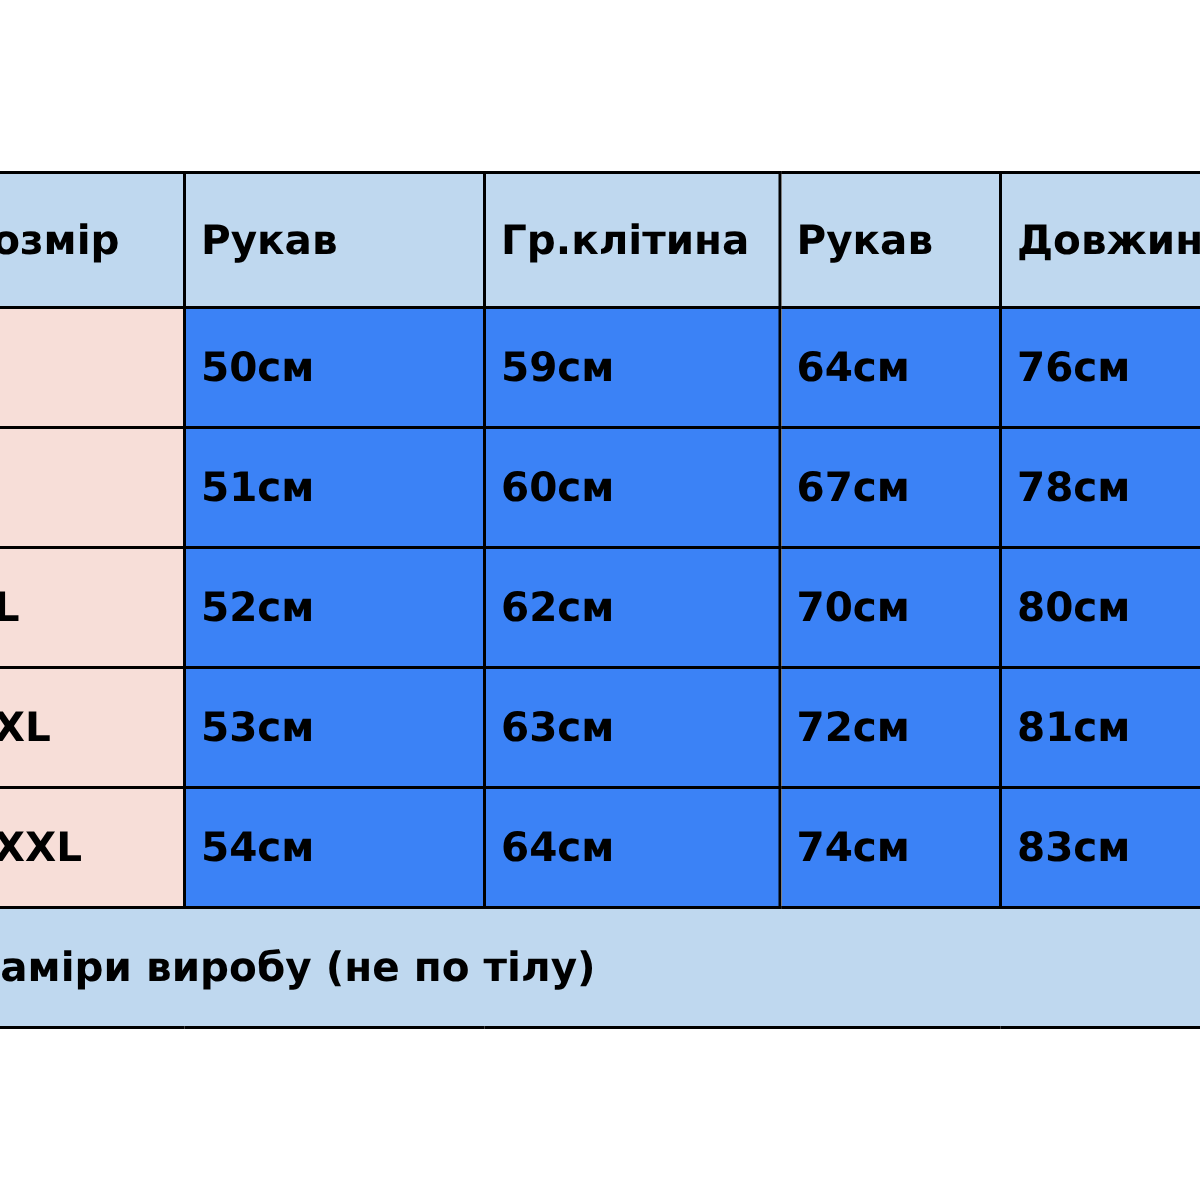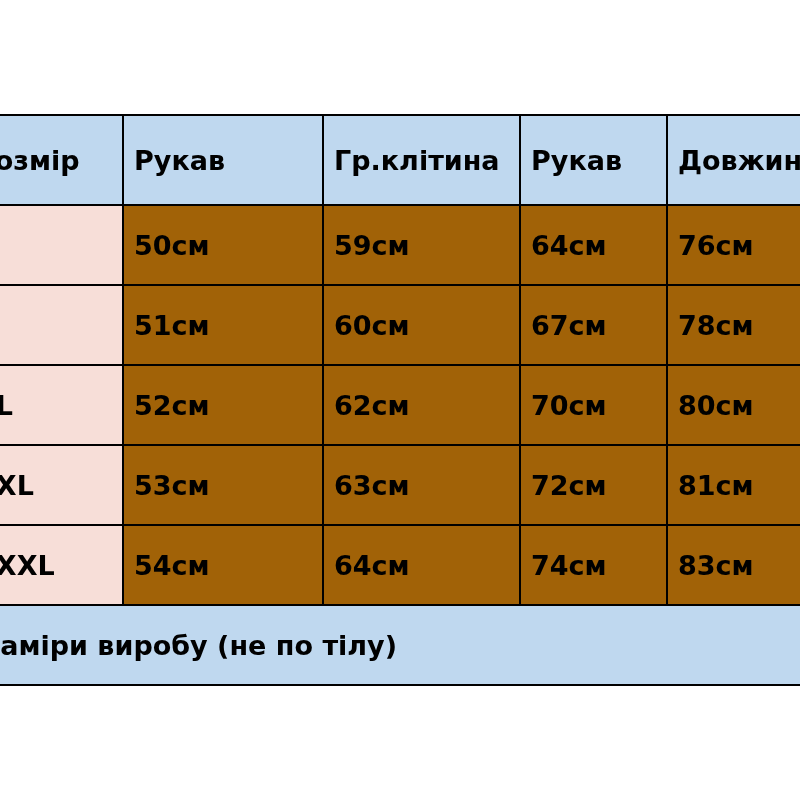--- a/index.html
+++ b/index.html
@@ -50,21 +50,21 @@
   .col-4      { width: 147px; }
 
   .body-row td {
     height: 78px;
   }
   .cell-size {
     background: #f7ded8;
     text-align: center;
   }
   .cell-val {
-    background: #a16207;
+    background: #3b82f6;
   }
   .footer-row td {
     background: #bfd8ef;
     height: 78px;
     text-align: left;
     padding-left: 16px;
   }
 </style>
 </head>
 <body>

